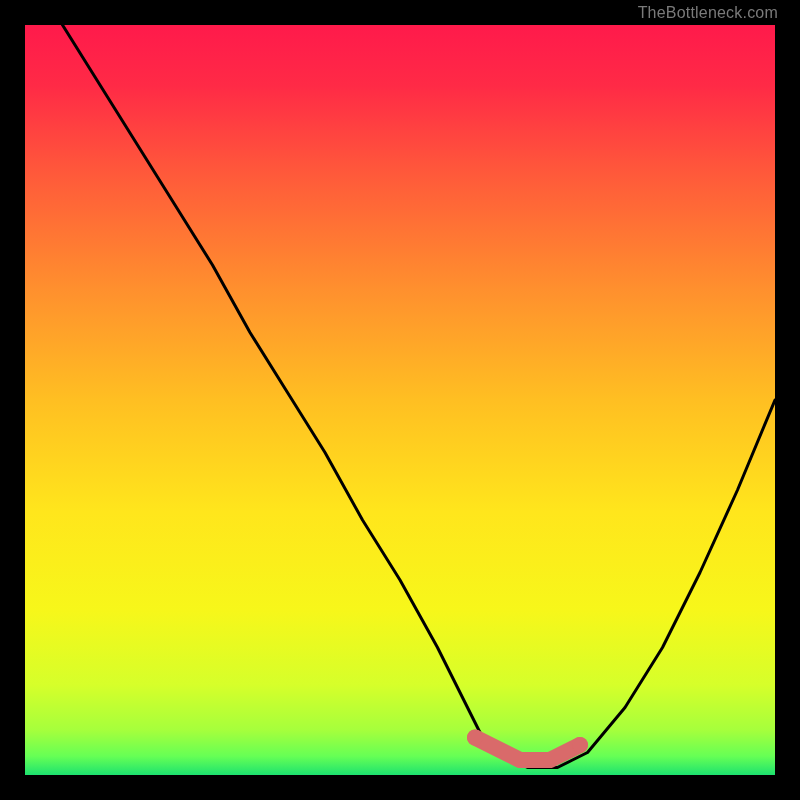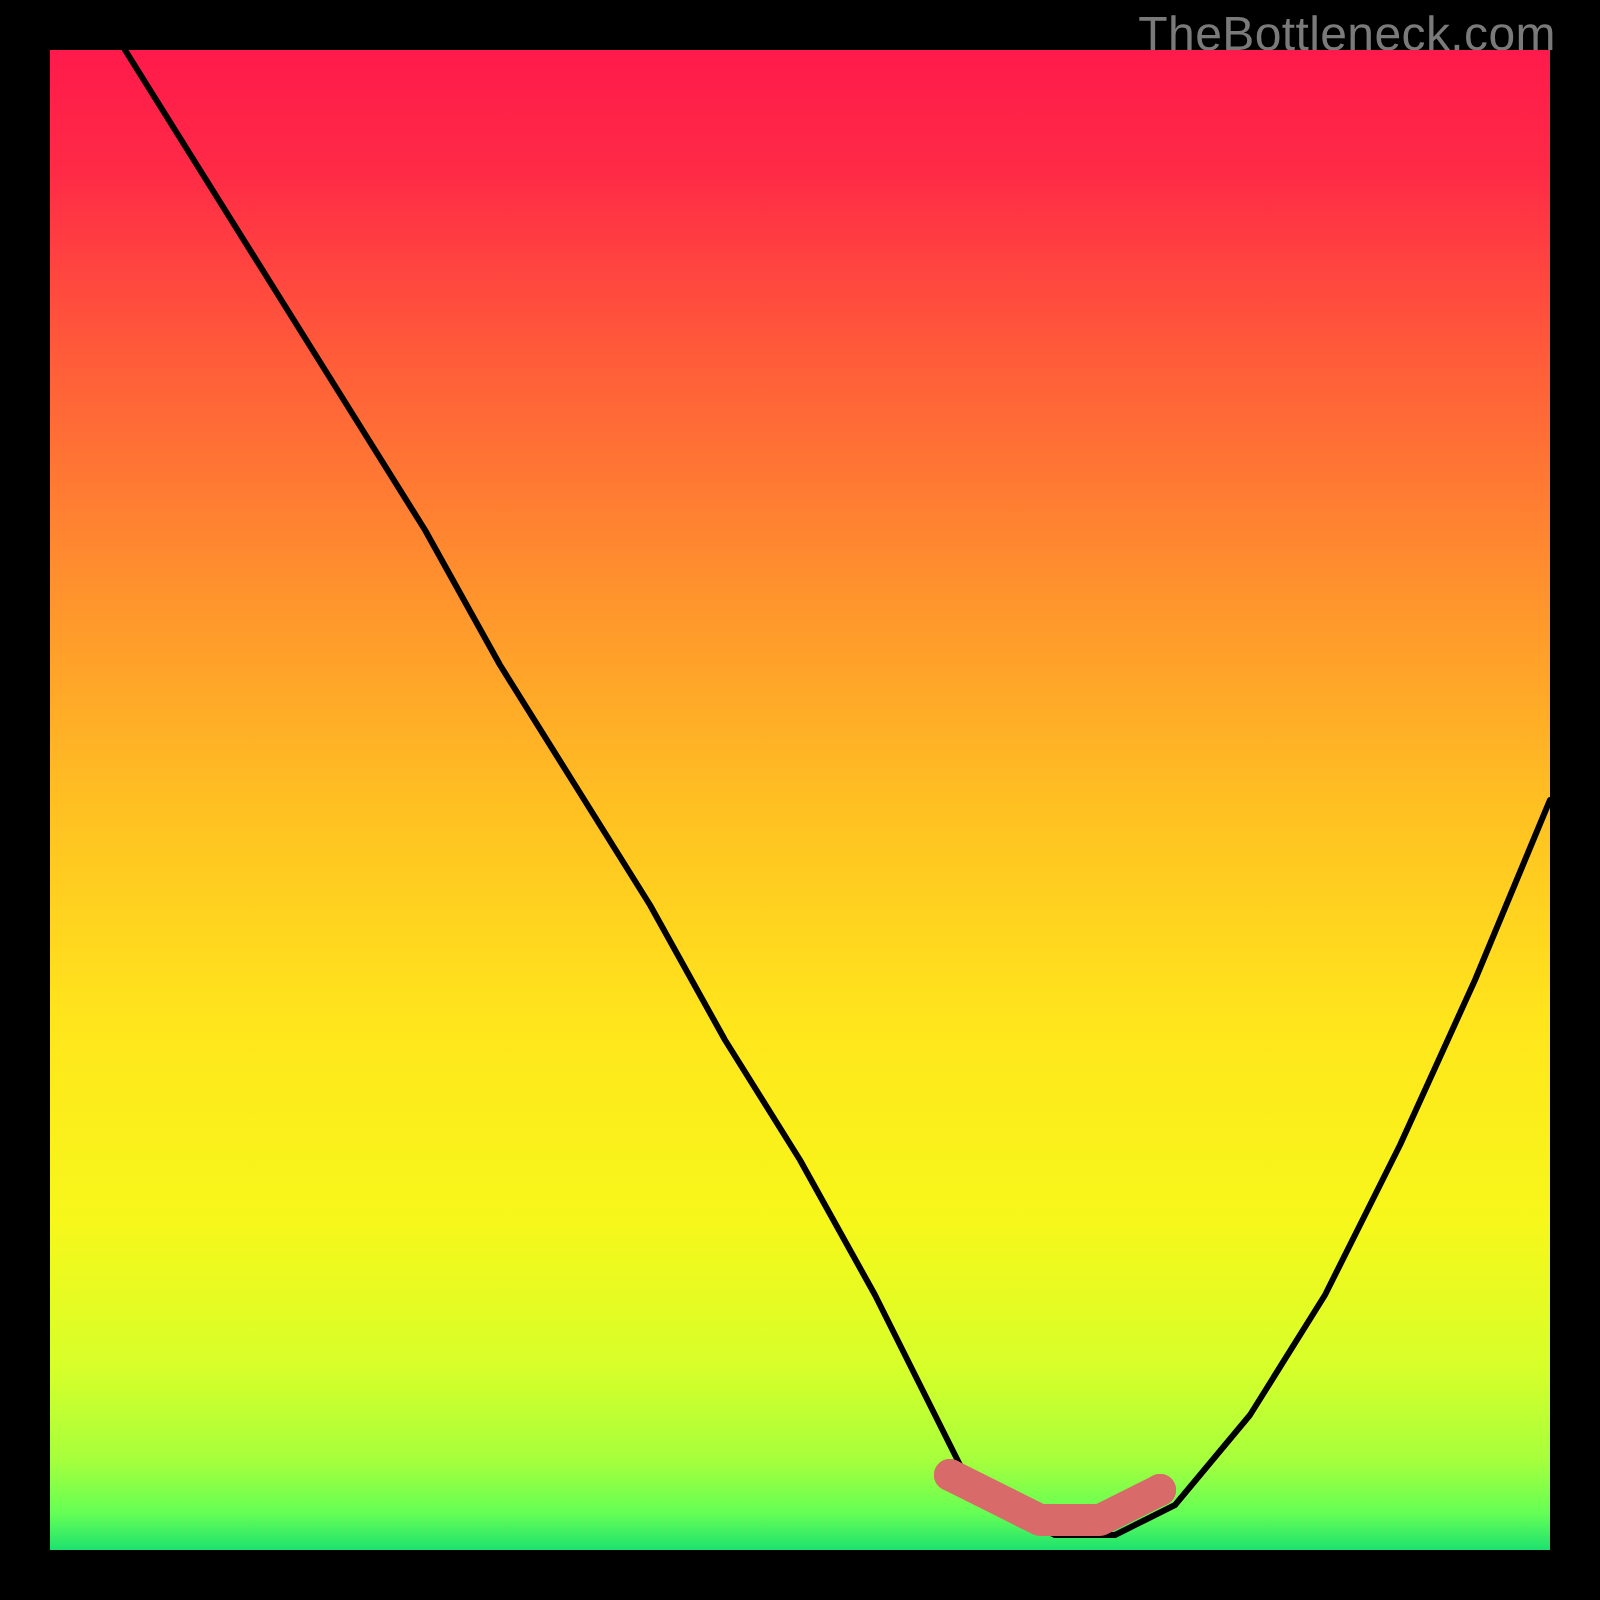--- a/index.html
+++ b/index.html
@@ -21,21 +21,21 @@
     left: 25px;
     top: 25px;
     width: 750px;
     height: 750px;
   }
   .watermark {
     position: absolute;
     top: 4px;
     right: 22px;
     font-family: Arial, Helvetica, sans-serif;
-    font-size: 24px;
+    font-size: 16px;
     color: #7a7a7a;
     font-weight: 500;
     letter-spacing: 0.2px;
   }
   svg {
     display: block;
   }
 </style>
 </head>
 <body>

